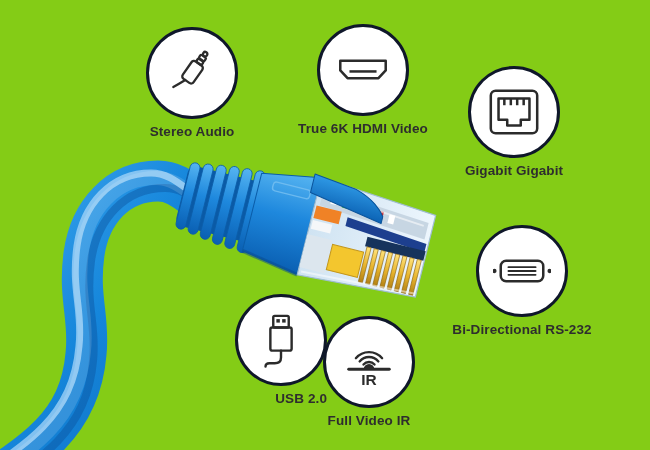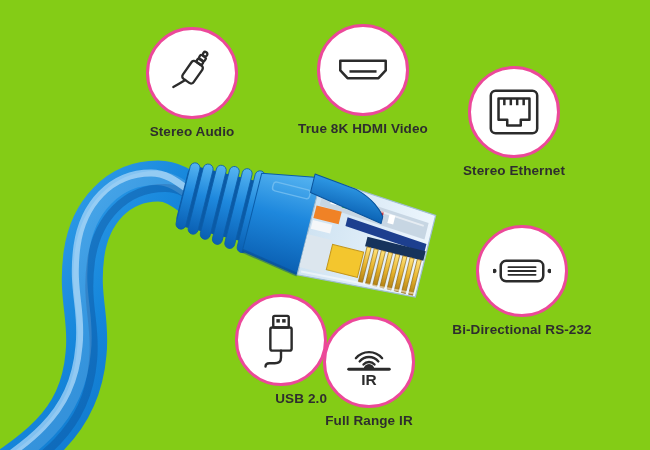--- a/index.html
+++ b/index.html
@@ -8,21 +8,21 @@
     position:relative;width:650px;height:450px;overflow:hidden;
     background:#84cc16;
   }
   .cable-layer{position:absolute;left:0;top:0;width:650px;height:450px;z-index:1;}
   .feature{
     position:absolute;width:200px;z-index:2;
     display:flex;flex-direction:column;align-items:center;
   }
   .circle{
     box-sizing:border-box;width:92px;height:92px;border-radius:50%;
-    background:#ffffff;border:3px solid #ec4899;
+    background:#ffffff;border:3px solid #0f172a;
     display:flex;align-items:center;justify-content:center;
   }
   .label{
     margin-top:5px;font-size:13.5px;font-weight:600;color:#2e2e2e;
     letter-spacing:.1px;white-space:nowrap;text-align:center;
   }
   
   .f-stereo  {left:92px;  top:27px;}
   .f-hdmi    {left:263px; top:24px;}
   .f-ethernet{left:414px; top:66px;}
@@ -137,37 +137,37 @@
 
   <div class="feature f-hdmi">
     <div class="circle">
       <svg width="58" height="58" viewBox="-30 -30 60 60" aria-hidden="true">
         <g stroke="#2b2b2b" stroke-width="2.6" fill="none" stroke-linejoin="round">
           <path d="M -23.5 -9.5 H 23.5 V 0.5 L 16 8.5 H -16 L -23.5 0.5 Z"></path>
           <path d="M -14 1.5 H 14"></path>
         </g>
       </svg>
     </div>
-    <div class="label">True 8K HDMI Video</div>
+    <div class="label">True 6K HDMI Video</div>
   </div>
 
   <div class="feature f-ethernet">
     <div class="circle">
       <svg width="58" height="58" viewBox="-30 -30 60 60" aria-hidden="true">
         <g stroke="#2b2b2b" stroke-width="2.6" fill="none" stroke-linejoin="round">
           <rect x="-24" y="-22" width="48" height="44" rx="5"></rect>
           <path d="M -16 -14 H 16 V 8 H 7 V 14 H -7 V 8 H -16 Z"></path>
           <path d="M -10 -14 V -7"></path>
           <path d="M -3.3 -14 V -7"></path>
           <path d="M 3.3 -14 V -7"></path>
           <path d="M 10 -14 V -7"></path>
         </g>
       </svg>
     </div>
-    <div class="label">Stereo Ethernet</div>
+    <div class="label">Gigabit Gigabit</div>
   </div>
 
   <div class="feature f-rs232">
     <div class="circle">
       <svg width="58" height="58" viewBox="-30 -30 60 60" aria-hidden="true">
         <g stroke="#2b2b2b" fill="none" stroke-linejoin="round" stroke-linecap="round">
           <rect x="-22" y="-10.5" width="44" height="21" rx="5.5" stroke-width="2.6"></rect>
           <path d="M -14 -4 H 14" stroke-width="2"></path>
           <path d="M -14 0 H 14" stroke-width="2"></path>
           <path d="M -14 4 H 14" stroke-width="2"></path>
@@ -200,16 +200,16 @@
         <g stroke="#2b2b2b" fill="none" stroke-linecap="round">
           <path d="M -5.7 2.7 A 7.4 7.4 0 0 1 5.7 2.7" stroke-width="2.4"></path>
           <path d="M -9.7 -0.6 A 12.6 12.6 0 0 1 9.7 -0.6" stroke-width="2.4"></path>
           <path d="M -13.6 -3.9 A 17.8 17.8 0 0 1 13.6 -3.9" stroke-width="2.4"></path>
           <path d="M -21 7.5 H 21" stroke-width="3"></path>
           <path d="M -5.5 7.5 A 5.5 5.5 0 0 1 5.5 7.5 Z" fill="#2b2b2b" stroke="none"></path>
           <text x="0" y="23.5" text-anchor="middle" font-size="16" font-weight="bold" fill="#2b2b2b" stroke="none" font-family="&quot;Liberation Sans&quot;, sans-serif">IR</text>
         </g>
       </svg>
     </div>
-    <div class="label">Full Range IR</div>
+    <div class="label">Full Video IR</div>
   </div>
 
 </div>
 
 </body></html>

